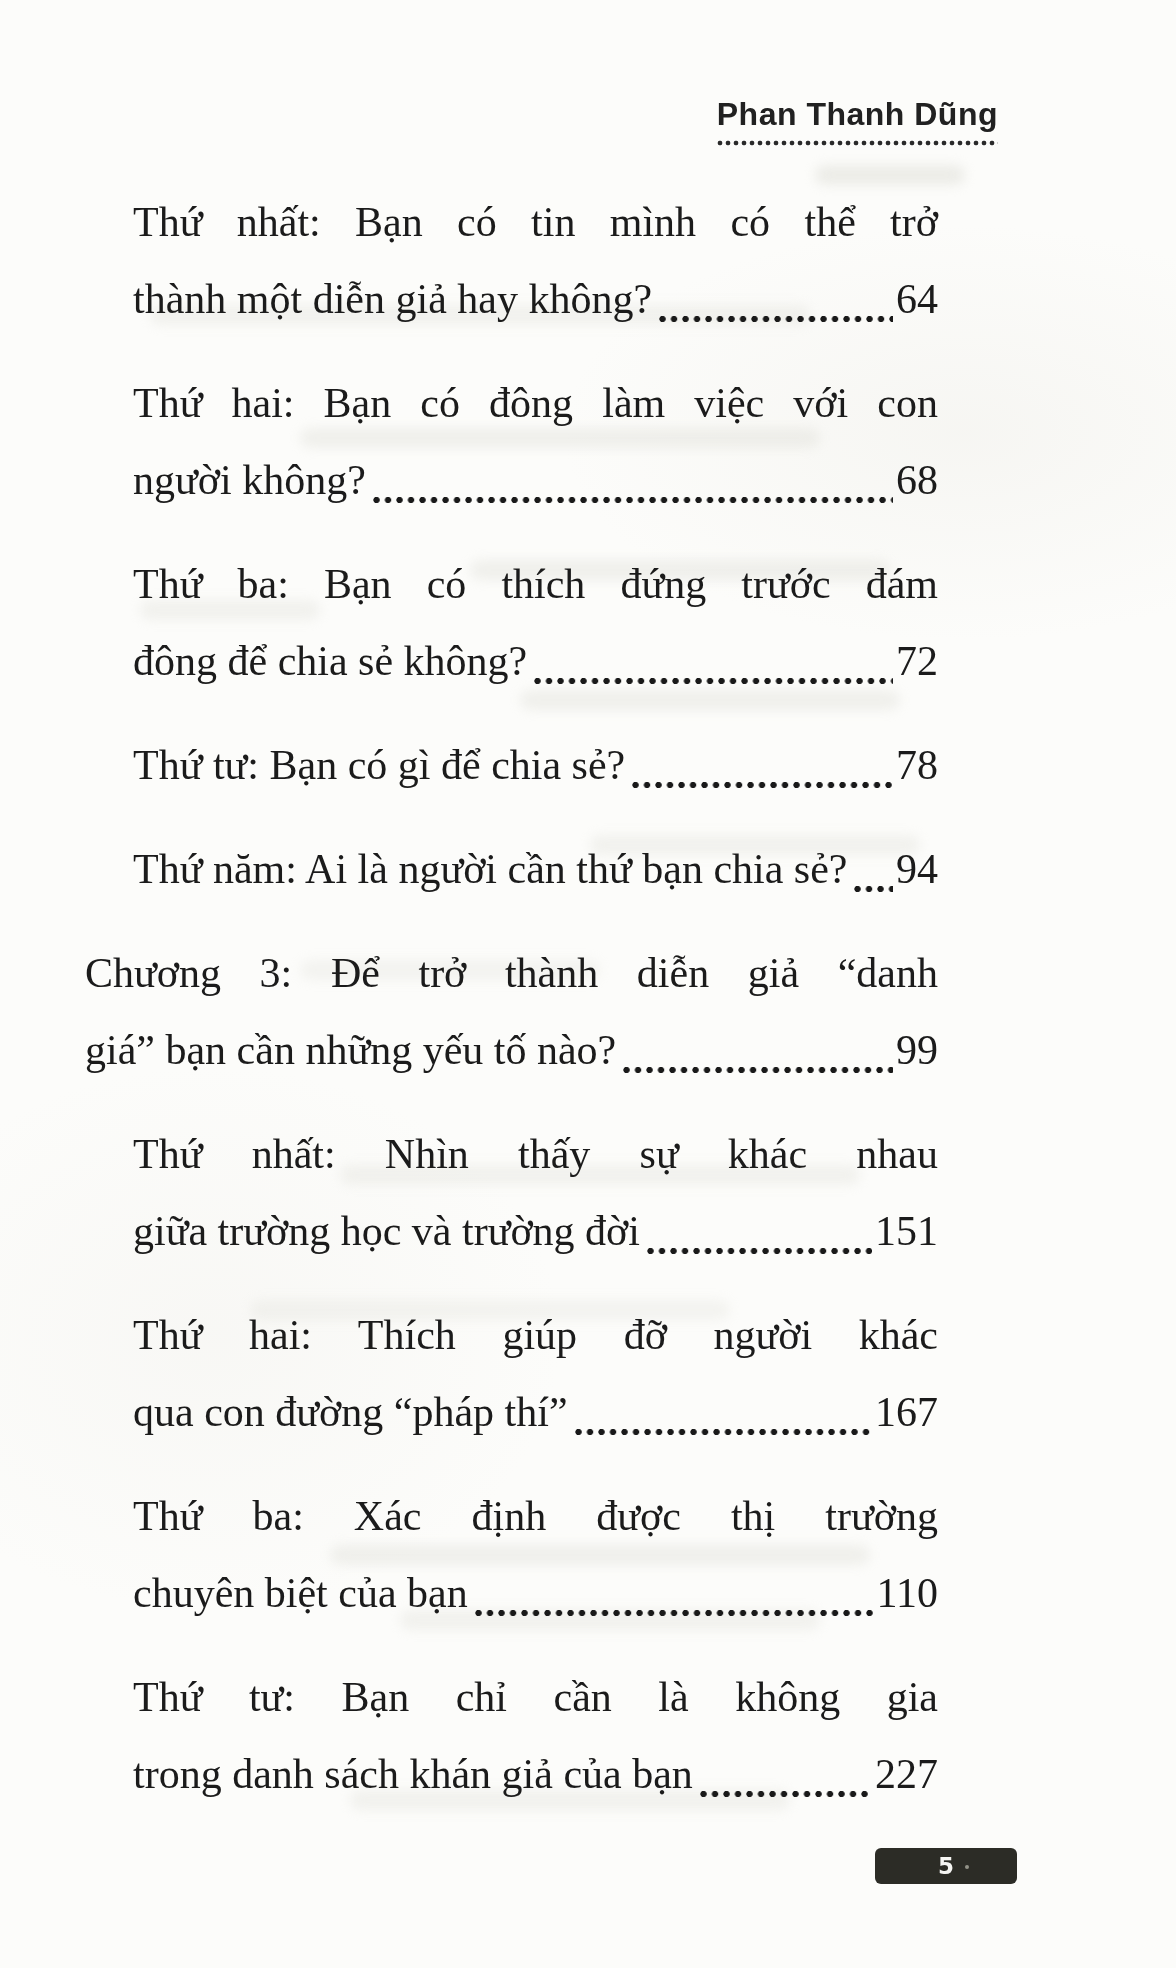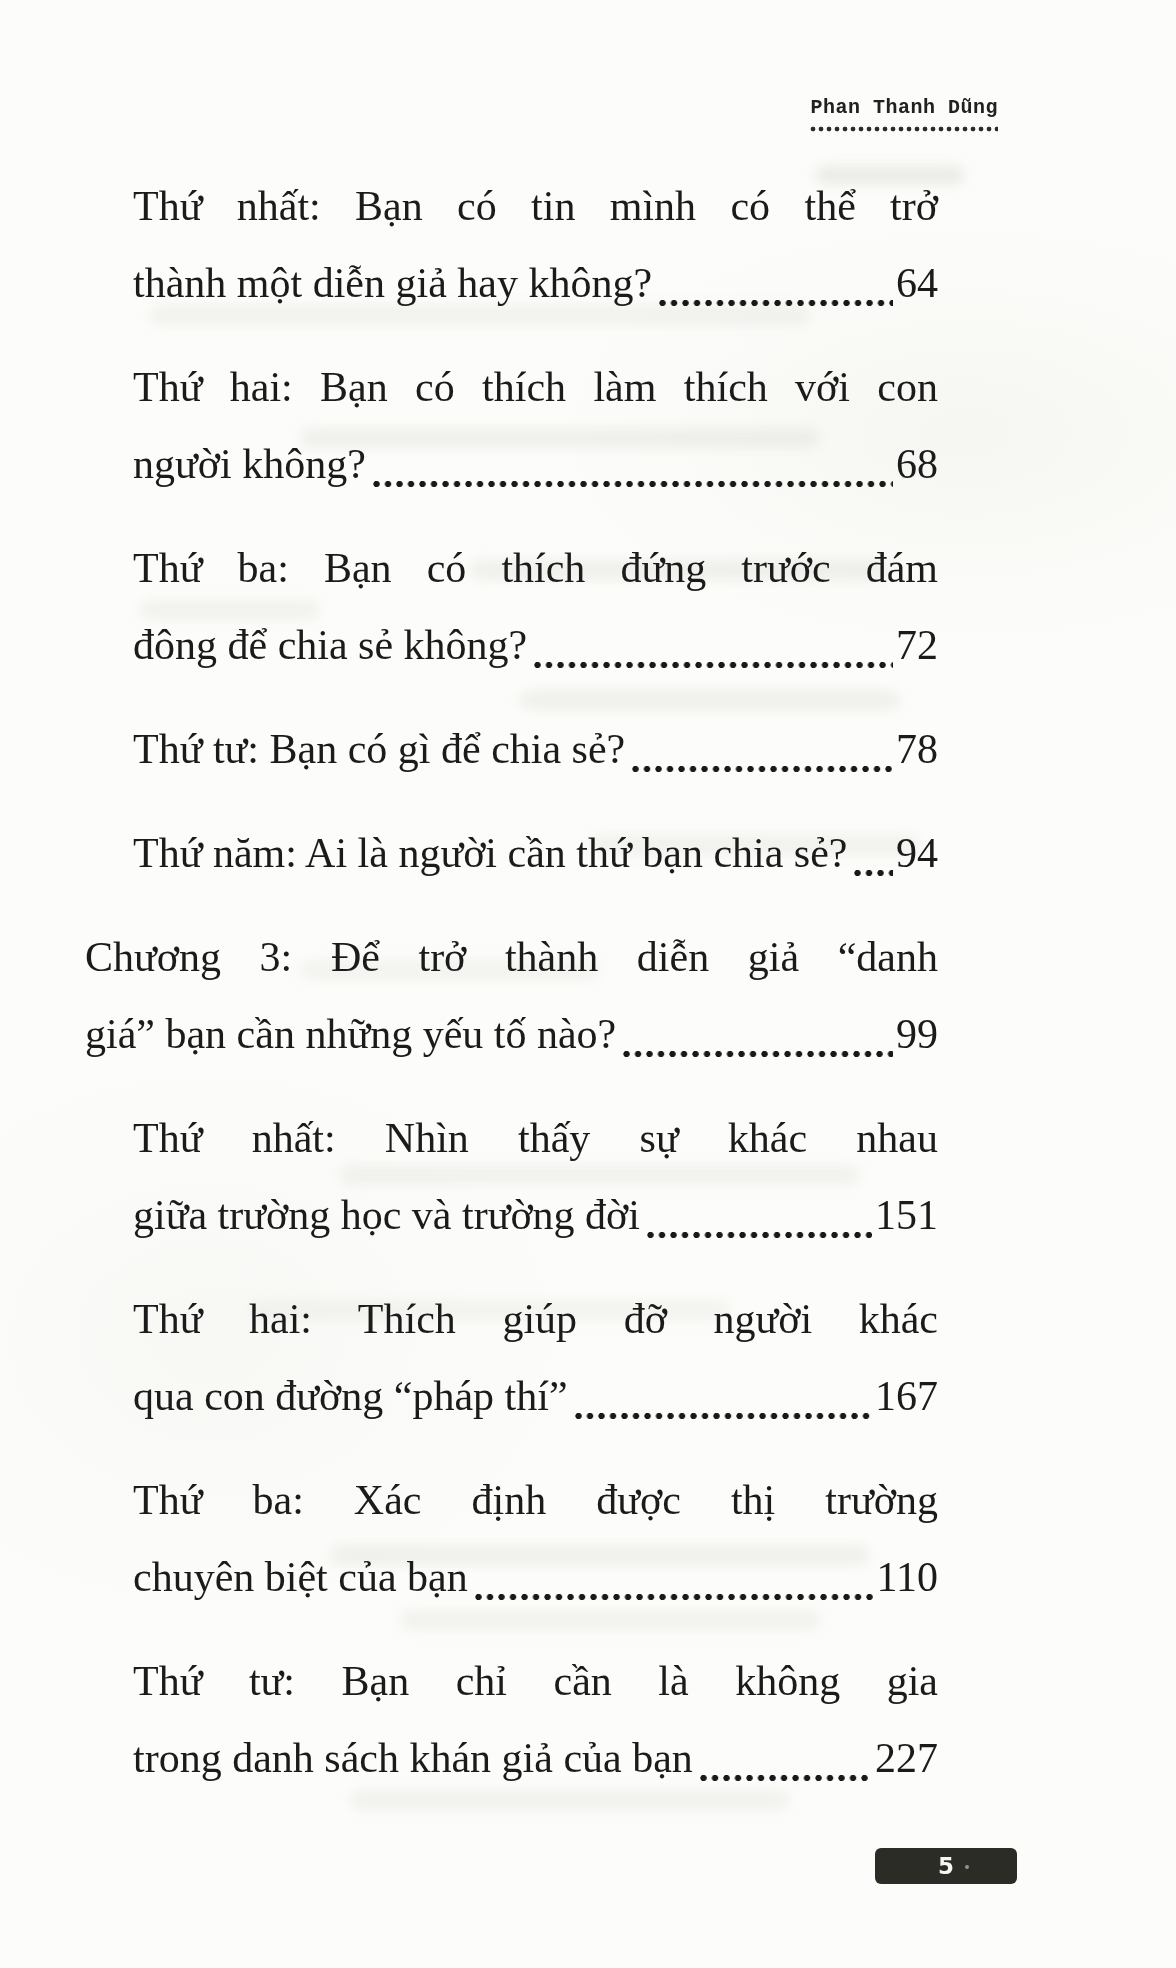--- a/index.html
+++ b/index.html
@@ -17,31 +17,31 @@
       #fcfcfa;
   }
   
   .smudge{
     position:absolute;height:20px;border-radius:10px;
     background:#d9d9d1;opacity:.45;filter:blur(6px);
   }
   
   .header{
     position:absolute;top:96px;right:178px;text-align:left;
-    font-family:Liberation Mono, monospace;
-    font-weight:bold;font-size:20px;letter-spacing:.5px;color:#212121;
+    font-family:Liberation Sans, sans-serif;
+    font-weight:bold;font-size:32px;letter-spacing:.5px;color:#212121;
   }
   .header-dots{
     margin-top:7px;height:6px;
     background-image:radial-gradient(circle at 3px 3px,#2a2a2a 2px,transparent 2.7px);
     background-size:8px 6px;background-repeat:repeat-x;
   }
   
   .toc{
-    position:absolute;top:168px;left:133px;width:805px;
+    position:absolute;top:184px;left:133px;width:805px;
     font-size:42px;line-height:77px;
   }
   .entry{margin-bottom:27px;}
   .entry .l1{text-align:justify;text-align-last:justify;}
   .entry .l2{display:flex;align-items:flex-end;}
   .l2 .txt{white-space:nowrap;}
   .leader{
     flex:1 1 auto;align-self:flex-end;height:8px;margin:0 3px 15px 7px;
     background-image:radial-gradient(circle at 3.5px 4px,#191919 2.8px,transparent 3.5px);
     background-size:11.5px 8px;background-repeat:repeat-x;background-position:left bottom;
@@ -90,21 +90,21 @@
     <div class="entry">
       <div class="l1">Thứ nhất: Bạn có tin mình có thể trở</div>
       <div class="l2">
         <span class="txt">thành một diễn giả hay không?</span>
         <span class="leader"></span>
         <span class="pg">64</span>
       </div>
     </div>
 
     <div class="entry">
-      <div class="l1">Thứ hai: Bạn có thích làm thích với con</div>
+      <div class="l1">Thứ hai: Bạn có đông làm việc với con</div>
       <div class="l2">
         <span class="txt">người không?</span>
         <span class="leader"></span>
         <span class="pg">68</span>
       </div>
     </div>
 
     <div class="entry">
       <div class="l1">Thứ ba: Bạn có thích đứng trước đám</div>
       <div class="l2">

